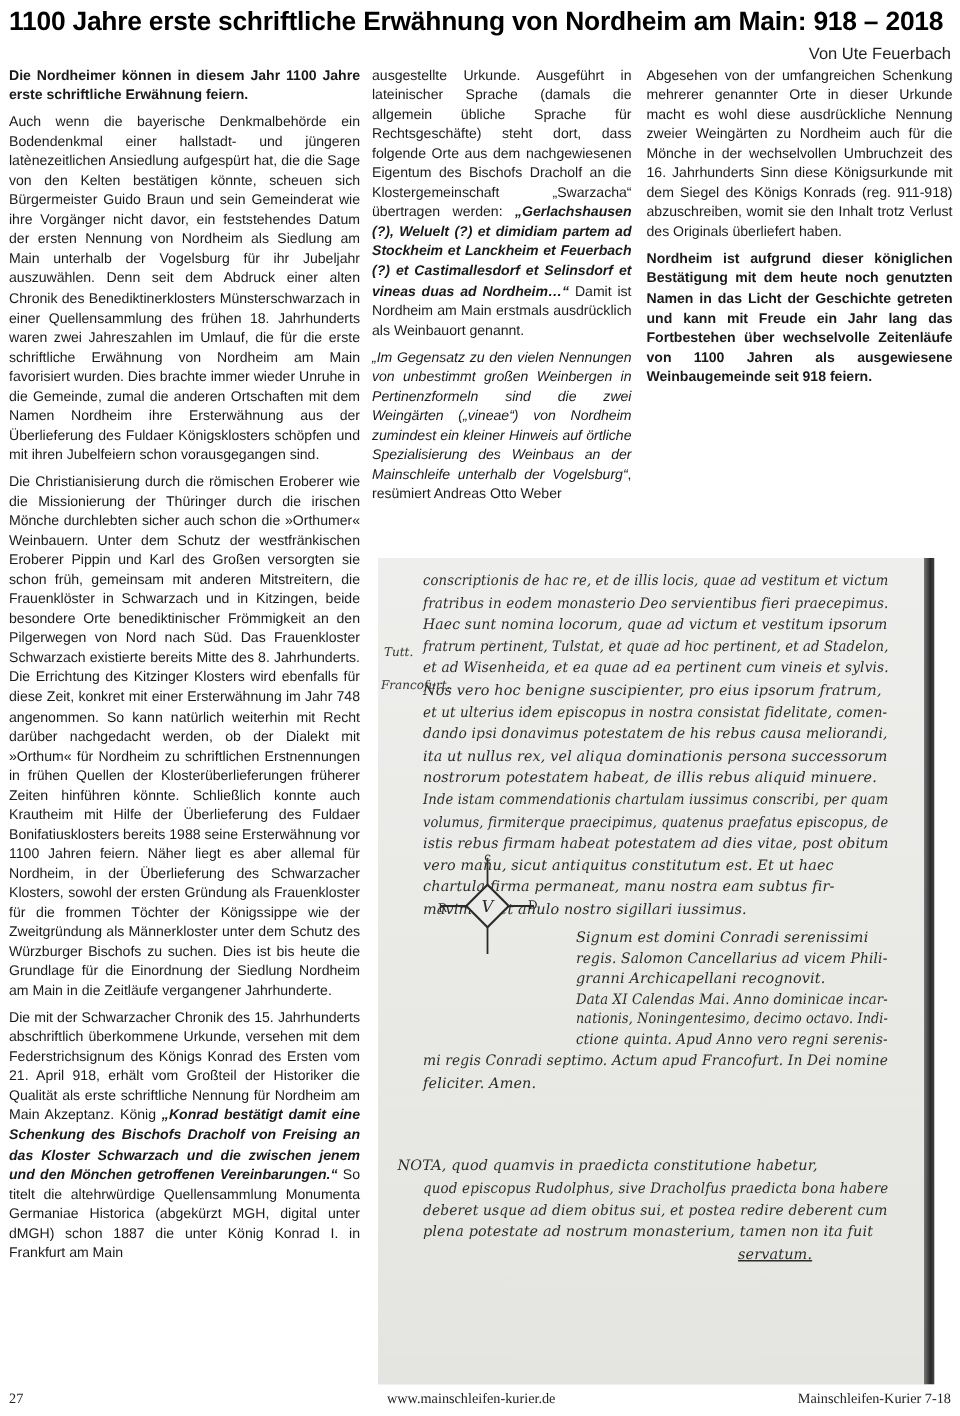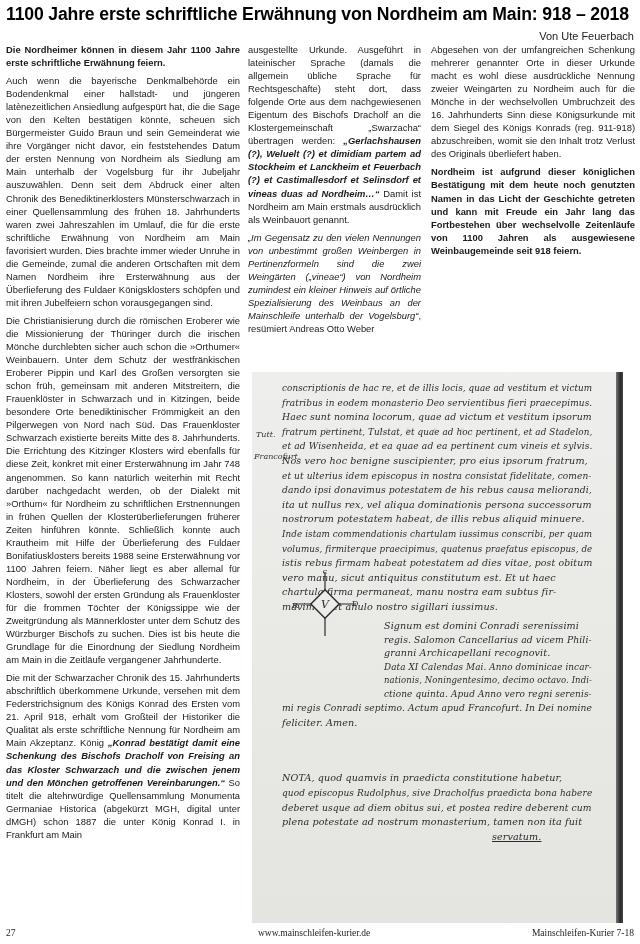--- a/index.html
+++ b/index.html
@@ -100,21 +100,21 @@
       <div class="hand" style="left: 30px; top: 214.4px;">chartula firma permaneat, manu nostra eam subtus fir-</div>
       <div class="hand" style="left: 30px; top: 229px;">mavimus, et anulo nostro sigillari iussimus.</div>
       <div class="hand" style="left: 132px; top: 248px;">Signum est domini Conradi serenissimi</div>
       <div class="hand" style="left: 132px; top: 261.5px; transform: scaleX(0.963); transform-origin: left top;">regis. Salomon Cancellarius ad vicem Phili-</div>
       <div class="hand" style="left: 132px; top: 275px;">granni Archicapellani recognovit.</div>
       <div class="hand" style="left: 132px; top: 288.5px; transform: scaleX(0.92); transform-origin: left top;">Data XI Calendas Mai. Anno dominicae incar-</div>
       <div class="hand" style="left: 132px; top: 302px; transform: scaleX(0.889); transform-origin: left top;">nationis, Noningentesimo, decimo octavo. Indi-</div>
       <div class="hand" style="left: 132px; top: 315.5px; transform: scaleX(0.933); transform-origin: left top;">ctione quinta. Apud Anno vero regni serenis-</div>
       <div class="hand" style="left: 30px; top: 330px; transform: scaleX(0.957); transform-origin: left top;">mi regis Conradi septimo. Actum apud Francofurt. In Dei nomine</div>
       <div class="hand" style="left: 30px; top: 344.5px;">feliciter. Amen.</div>
-      <div class="hand" style="left: 30px; top: 400px;">NOTA, quod quamvis in praedicta constitutione habetur,</div>
+      <div class="hand" style="left: 13px; top: 400px;">NOTA, quod quamvis in praedicta constitutione habetur,</div>
       <div class="hand" style="left: 30px; top: 414.8px; transform: scaleX(0.937); transform-origin: left top;">quod episcopus Rudolphus, sive Dracholfus praedicta bona habere</div>
       <div class="hand" style="left: 30px; top: 429.6px; transform: scaleX(0.96); transform-origin: left top;">deberet usque ad diem obitus sui, et postea redire deberent cum</div>
       <div class="hand" style="left: 30px; top: 444.4px;">plena potestate ad nostrum monasterium, tamen non ita fuit</div>
       <div class="hand" style="left: 240px; top: 459.2px; text-decoration: underline;">servatum.</div>
     </div>
   <div class="margin-note" style="left:4px; top:58px;">Tutt.</div>
   <div class="margin-note" style="left:2px; top:80px;">Francofurt.</div>
   <svg class="monogram" viewBox="0 0 70 72">
     <line x1="35" y1="4" x2="35" y2="68" stroke="#2b2b2b" stroke-width="1.2"></line>
     <line x1="4" y1="36" x2="66" y2="36" stroke="#2b2b2b" stroke-width="1.2"></line>

